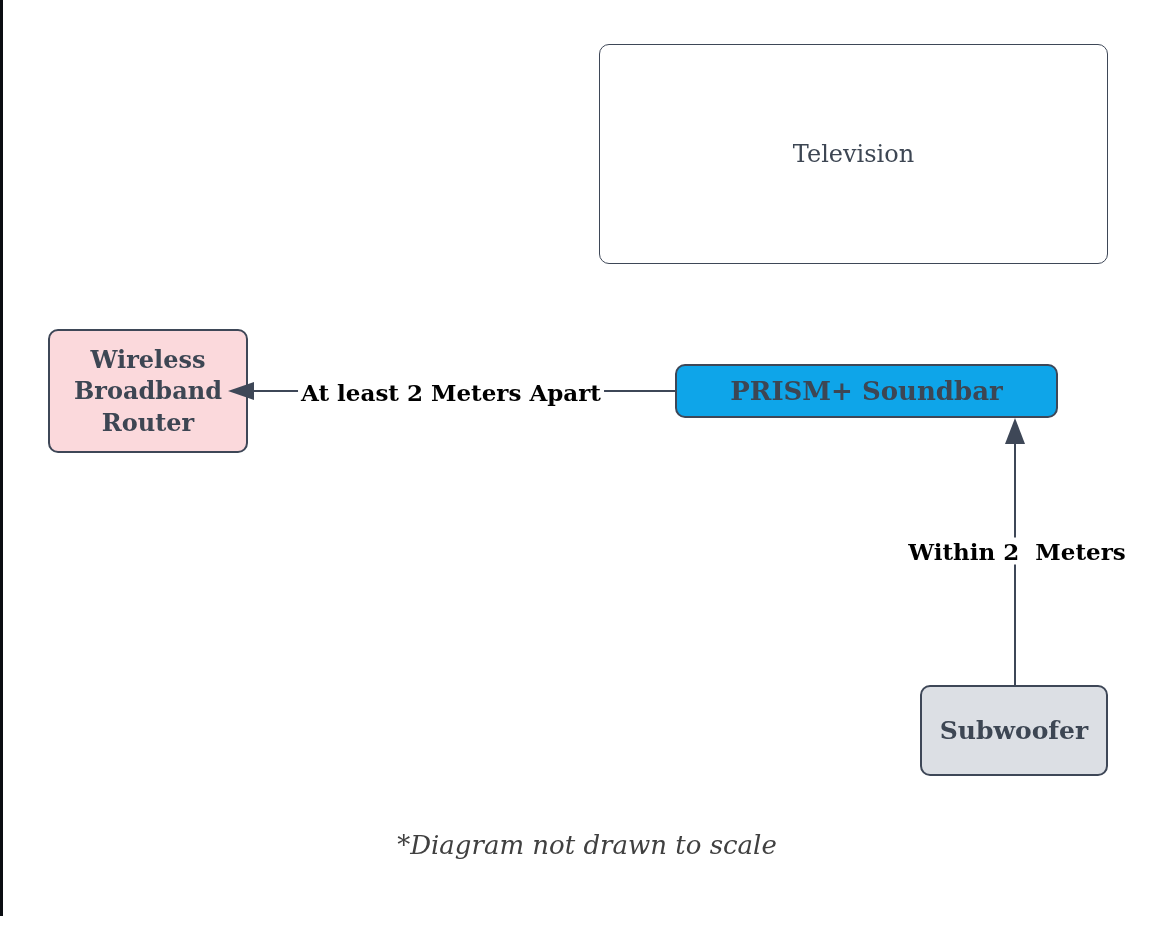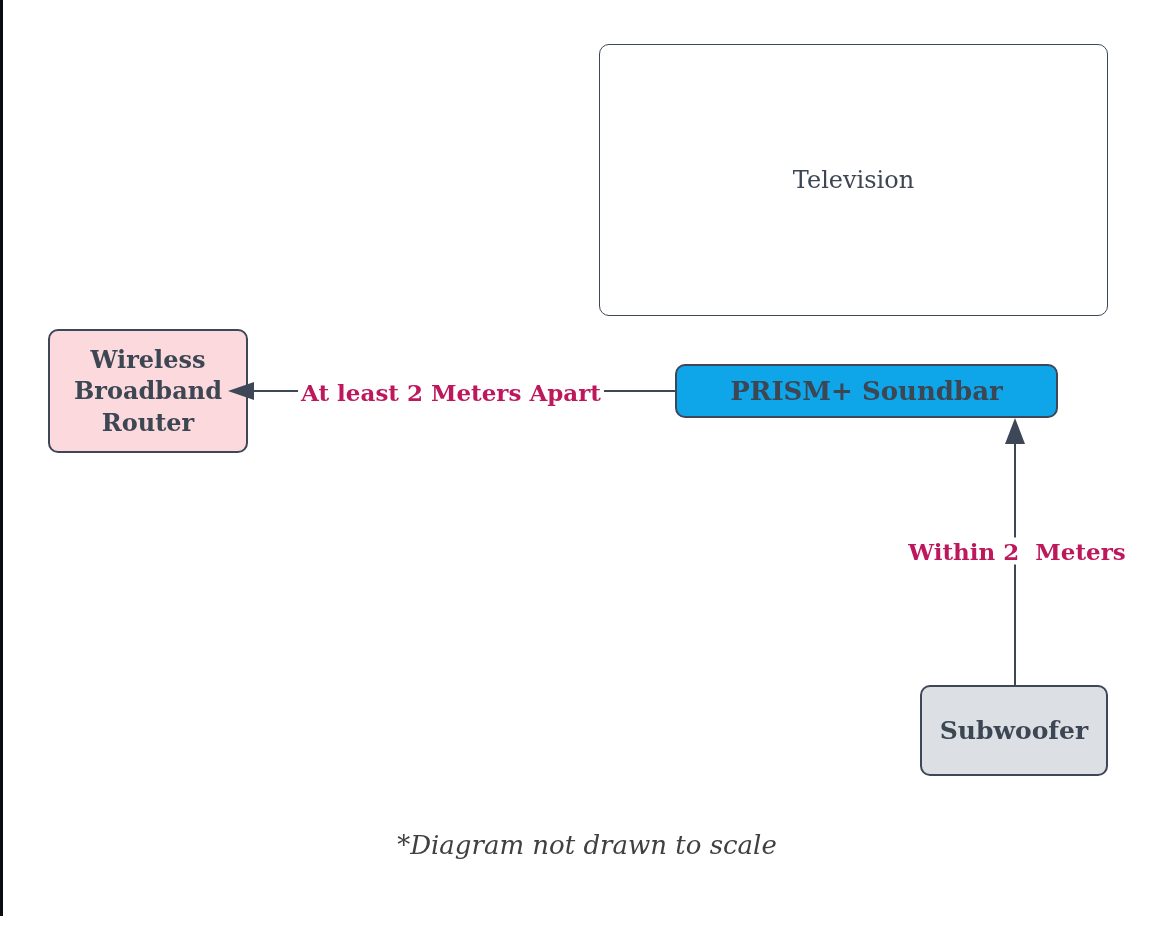--- a/index.html
+++ b/index.html
@@ -29,21 +29,21 @@
     border: 2px solid #3e4757;
     border-radius: 10px;
     display: flex;
     align-items: center;
     justify-content: center;
     text-align: center;
     color: #3d4653;
   }
   .tv {
     left: 599px; top: 44px;
-    width: 509px; height: 272px;
+    width: 509px; height: 220px;
     background: #ffffff;
     border-width: 1.5px;
     font-size: 24px;
     font-weight: 400;
   }
   .router {
     left: 48px; top: 329px;
     width: 200px; height: 124px;
     background: #fbd9dc;
     font-size: 24px;
@@ -93,21 +93,21 @@
     width: 0; height: 0;
     border-left: 10px solid transparent;
     border-right: 10px solid transparent;
     border-bottom: 26px solid #3e4757;
   }
   
   .edge-label {
     position: absolute;
     transform: translate(-50%, -50%);
     background: #ffffff;
-    color: #be185d;
+    color: #000000;
     font-size: 23px;
     font-weight: 700;
     white-space: pre;
     padding: 0 3px;
     z-index: 2;
   }
   .edge-label.apart { left: 451px; top: 392px; }
   .edge-label.within { left: 1017px; top: 551px; }
   
   .caption {

